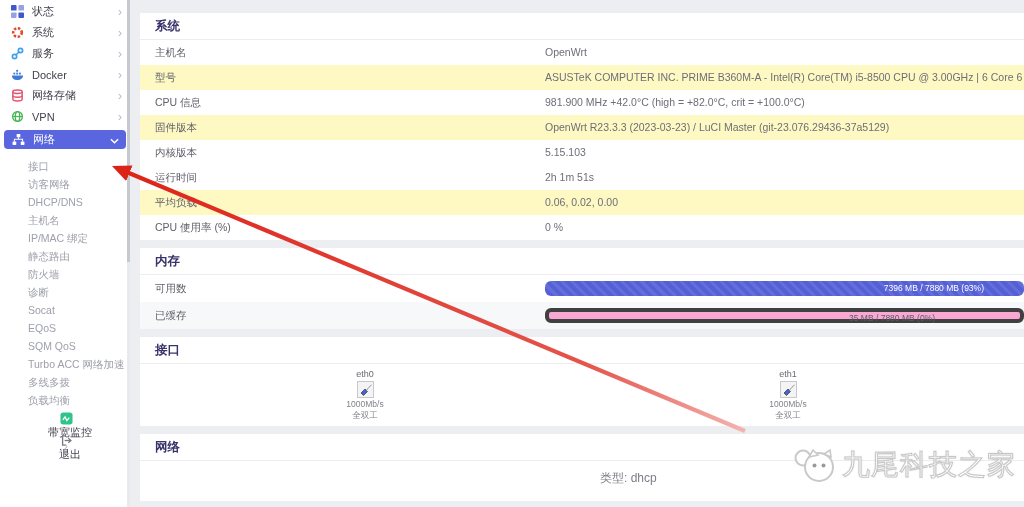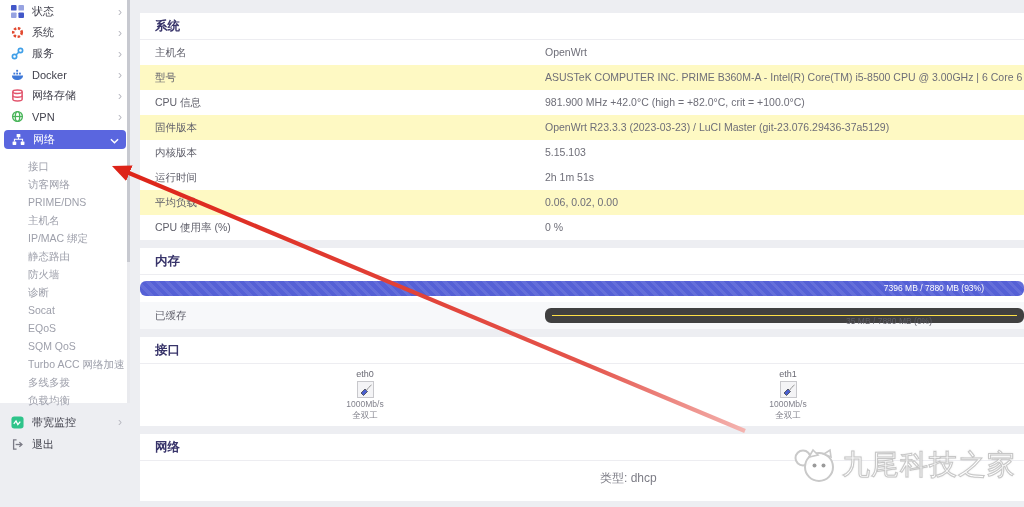--- a/index.html
+++ b/index.html
@@ -4,21 +4,21 @@
 <style>
   * { margin:0; padding:0; box-sizing:border-box; }
   html,body { width:1024px; height:507px; overflow:hidden; }
   body {
     font-family:"Liberation Sans","DejaVu Sans",sans-serif;
     background:#edeef2; position:relative; font-size:11px; color:#42424d;
   }
 
   
   .sidebar {
-    position:absolute; left:0; top:0; width:130px; height:403px;
+    position:absolute; left:0; top:0; width:130px; height:507px;
     background:#fff; z-index:2; padding-top:1px;
   }
   .scroll-track { position:absolute; right:0; top:0; width:3px; height:100%; background:#e9eaee; }
   .scroll-thumb { position:absolute; right:0; top:0; width:3px; height:262px; background:#c7c9d0; }
 
   .nav-item {
     height:21px; display:flex; align-items:center; padding:0 8px 0 10px; cursor:pointer;
   }
   .nav-item .ic { width:14px; height:14px; display:inline-flex; align-items:center; justify-content:center; flex-shrink:0; }
   .nav-item .lbl { flex:1; margin-left:8px; font-size:11px; color:#42424d; white-space:nowrap; }
@@ -27,21 +27,21 @@
   .nav-item.active {
     margin:3px 4px; height:19px; background:#5a66df; border-radius:4px; padding:0 7px;
   }
   .nav-item.active .lbl { color:#fff; }
 
   .submenu { padding:5px 0 2px; }
   .sub-item {
     height:18px; line-height:18px; padding-left:28px; font-size:10.5px;
     color:#9ea0ab; white-space:nowrap; cursor:pointer;
   }
-  .nav-item.bottom { height:22px; }
+  .nav-item.bottom { height:22px;flex-direction:column; }
 
   
   .content { margin-left:140px; width:884px; padding-top:13px; position:relative; z-index:1; }
   .card { background:#fff; margin-bottom:8px; }
   .card h2 {
     height:27px; line-height:27px; padding:0 15px; font-size:12.5px; font-weight:bold;
     color:#38346a; border-bottom:1px solid #ededf1;
   }
   .sys-row { display:flex; height:25px; line-height:25px; font-size:10.5px; }
   .sys-row.alt { background:#fef9c3; }
@@ -49,21 +49,21 @@
   .rv { color:#6e6e78; white-space:nowrap; }
 
   
   .mem-row { display:flex; height:27px; align-items:center; font-size:10.5px; }
   .mem-row.alt { background:#f7f8fa; }
   .bar { flex:1; height:15px; position:relative; border-radius:6px; }
   .bar.filled {
     background:#5560d6;
     background-image:repeating-linear-gradient(45deg, rgba(255,255,255,.09) 0 3px, rgba(0,0,0,0) 3px 7px);
   }
-  .bar.empty { background:#fde047; border:7px solid #404040; }
+  .bar.empty { background:#f9a8d4; border:4px solid #404040; }
   .bar-text { position:absolute; top:0; line-height:15px; font-size:8.5px; color:#fff; }
   .bar.filled .bar-text { right:40px; }
   .bar.empty .bar-text { right:85px; color:#5c5c66; line-height:13px; }
 
   
   .if-wrap { position:relative; height:62px; }
   .if-block { position:absolute; top:5px; width:80px; text-align:center; }
   .if-name { font-size:9px; color:#6a6a74; }
   .if-icon { width:17px; height:17px; margin:2px auto 1px; }
   .if-speed, .if-duplex { font-size:8.5px; color:#82828c; line-height:11px; }
@@ -179,21 +179,21 @@
     <span class="chev">
       <svg width="9" height="6" viewBox="0 0 10 6" fill="none" stroke="#fff" stroke-width="1.6">
           <polyline points="1,1 5,5 9,1"></polyline>
         </svg>
     </span>
   </div>
 
   <div class="submenu">
     <div class="sub-item">接口</div>
     <div class="sub-item">访客网络</div>
-    <div class="sub-item">PRIME/DNS</div>
+    <div class="sub-item">DHCP/DNS</div>
     <div class="sub-item">主机名</div>
     <div class="sub-item">IP/MAC 绑定</div>
     <div class="sub-item">静态路由</div>
     <div class="sub-item">防火墙</div>
     <div class="sub-item">诊断</div>
     <div class="sub-item">Socat</div>
     <div class="sub-item">EQoS</div>
     <div class="sub-item">SQM QoS</div>
     <div class="sub-item">Turbo ACC 网络加速</div>
     <div class="sub-item">多线多拨</div>
@@ -260,20 +260,21 @@
       </div>
     <div class="sys-row">
         <span class="rl">CPU 使用率 (%)</span>
         <span class="rv">0 %</span>
       </div>
   </section>
 
   <section class="card">
     <h2>内存</h2>
     <div class="mem-row">
+      <span class="rl">可用数</span>
       <div class="bar filled">
         <span class="bar-text">7396 MB / 7880 MB (93%)</span>
       </div>
     </div>
     <div class="mem-row alt">
       <span class="rl">已缓存</span>
       <div class="bar empty">
         <span class="bar-text">35 MB / 7880 MB (0%)</span>
       </div>
     </div>

